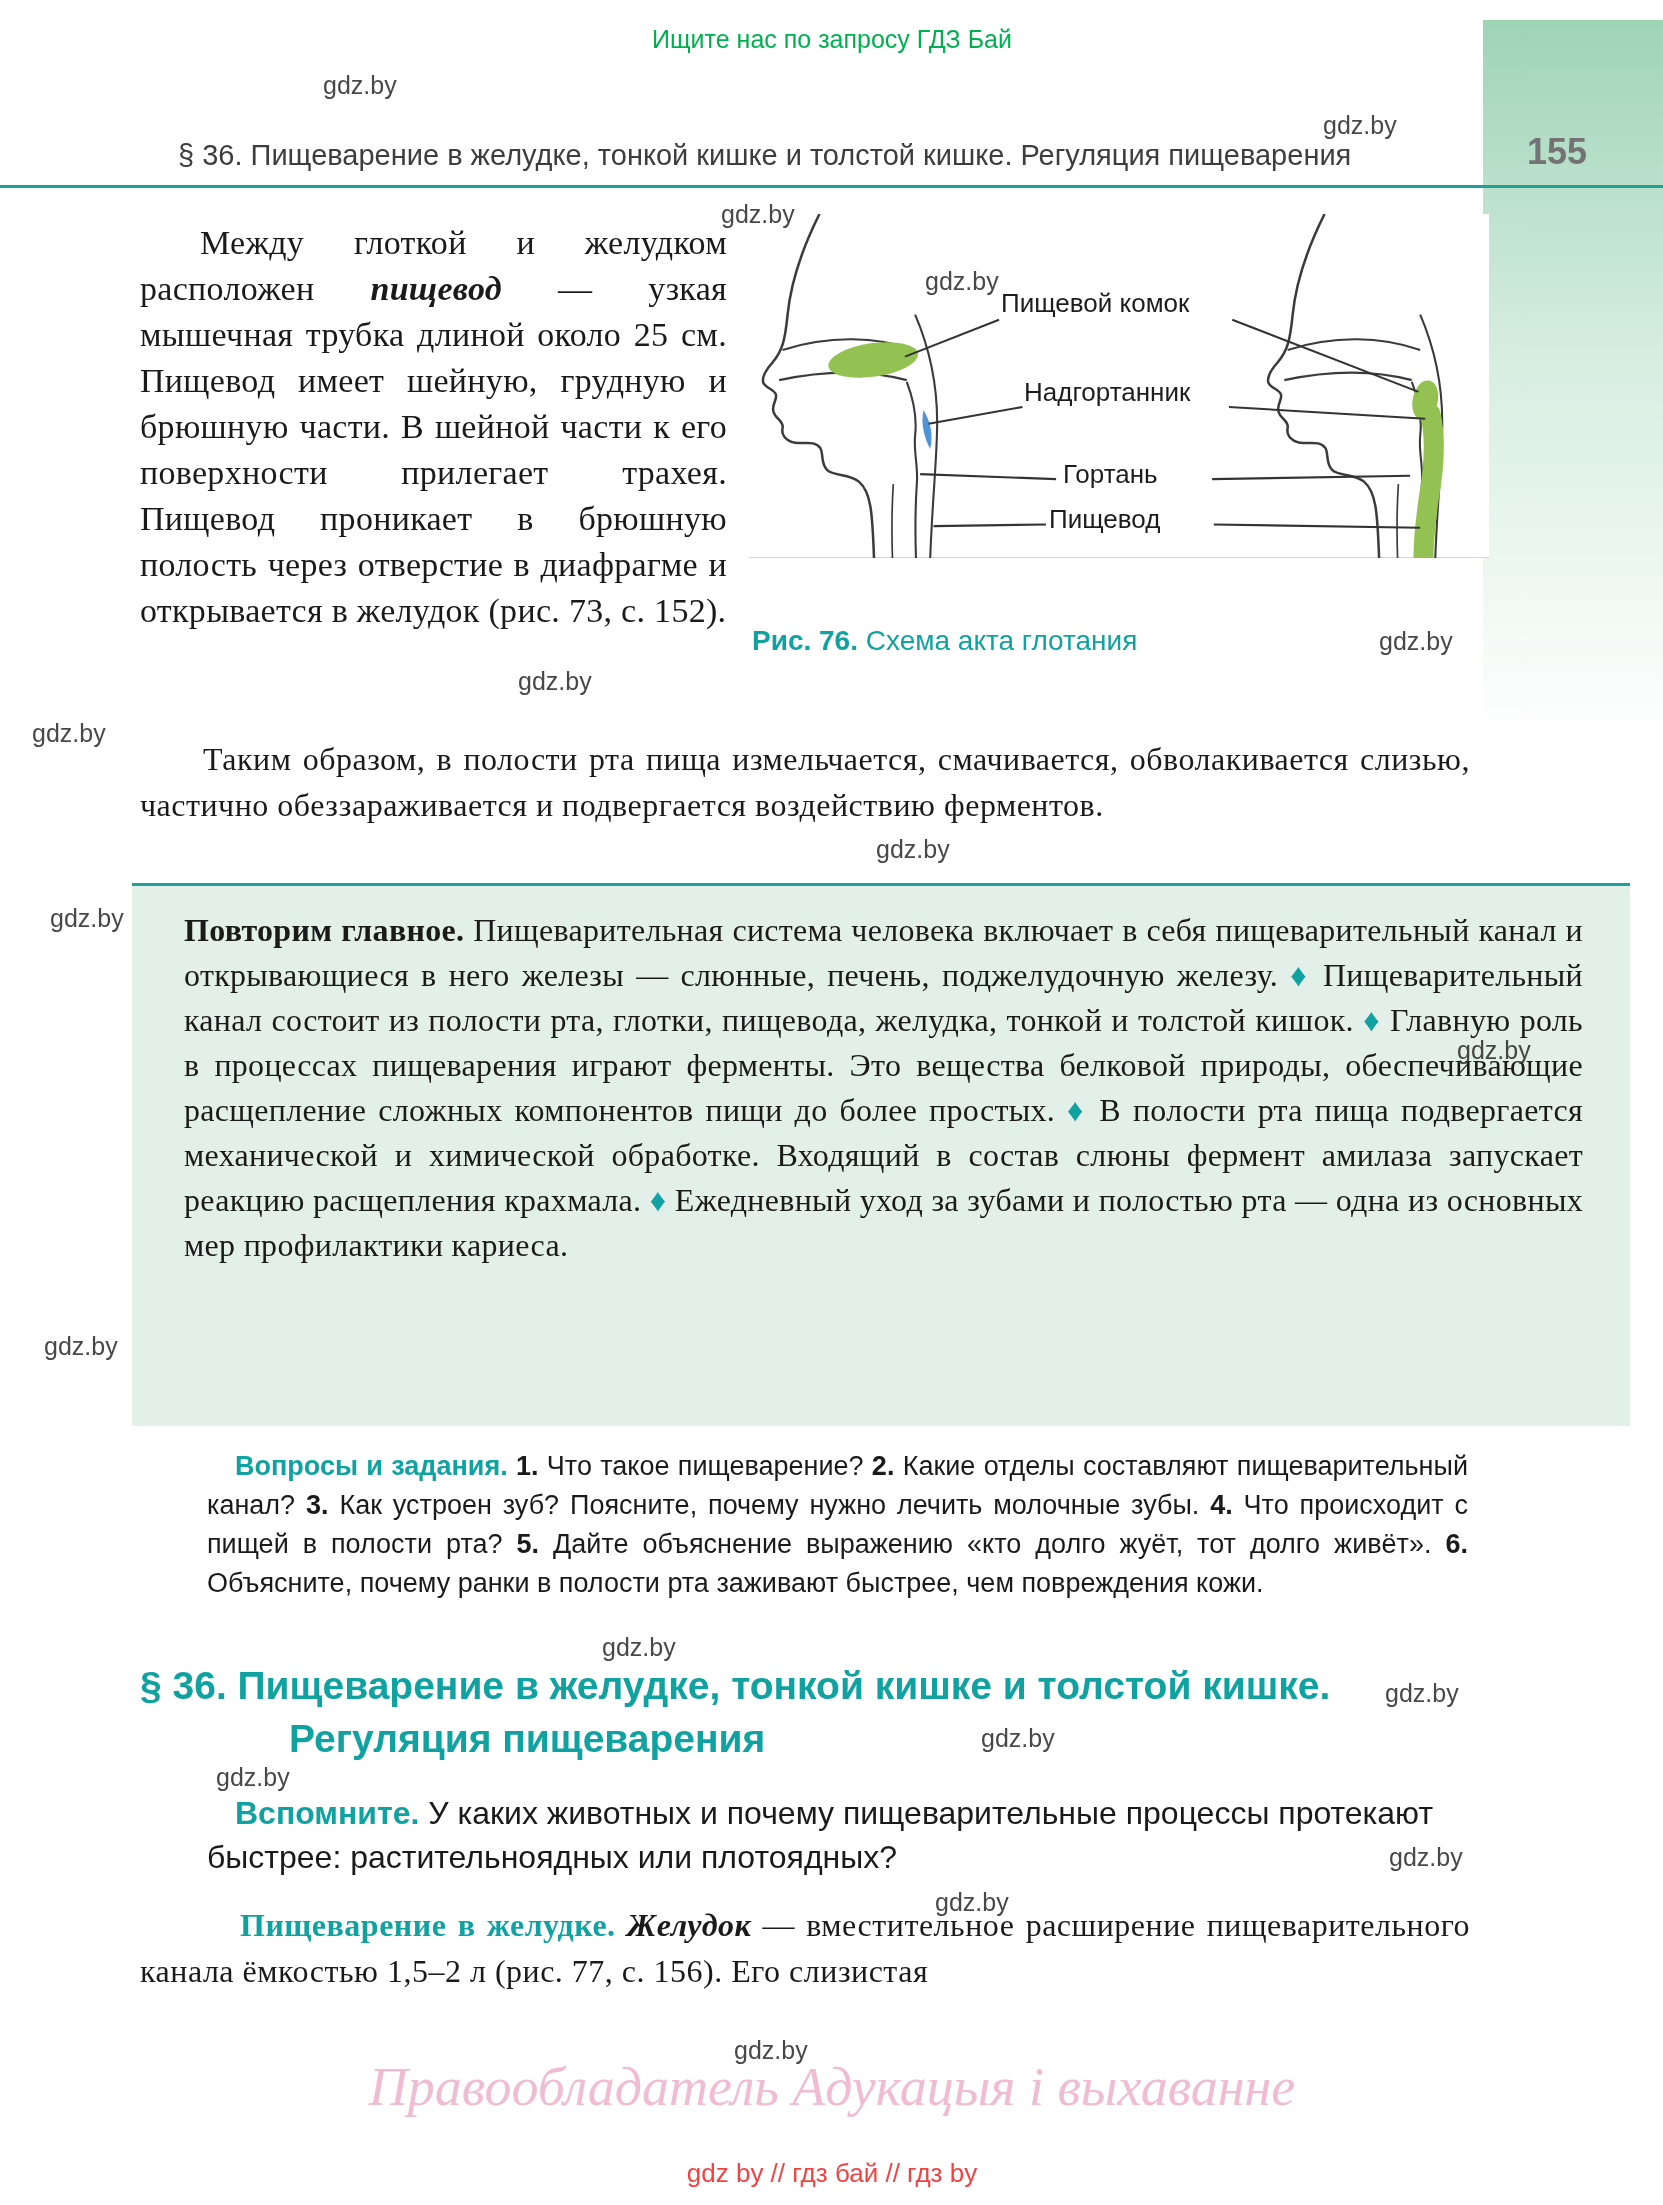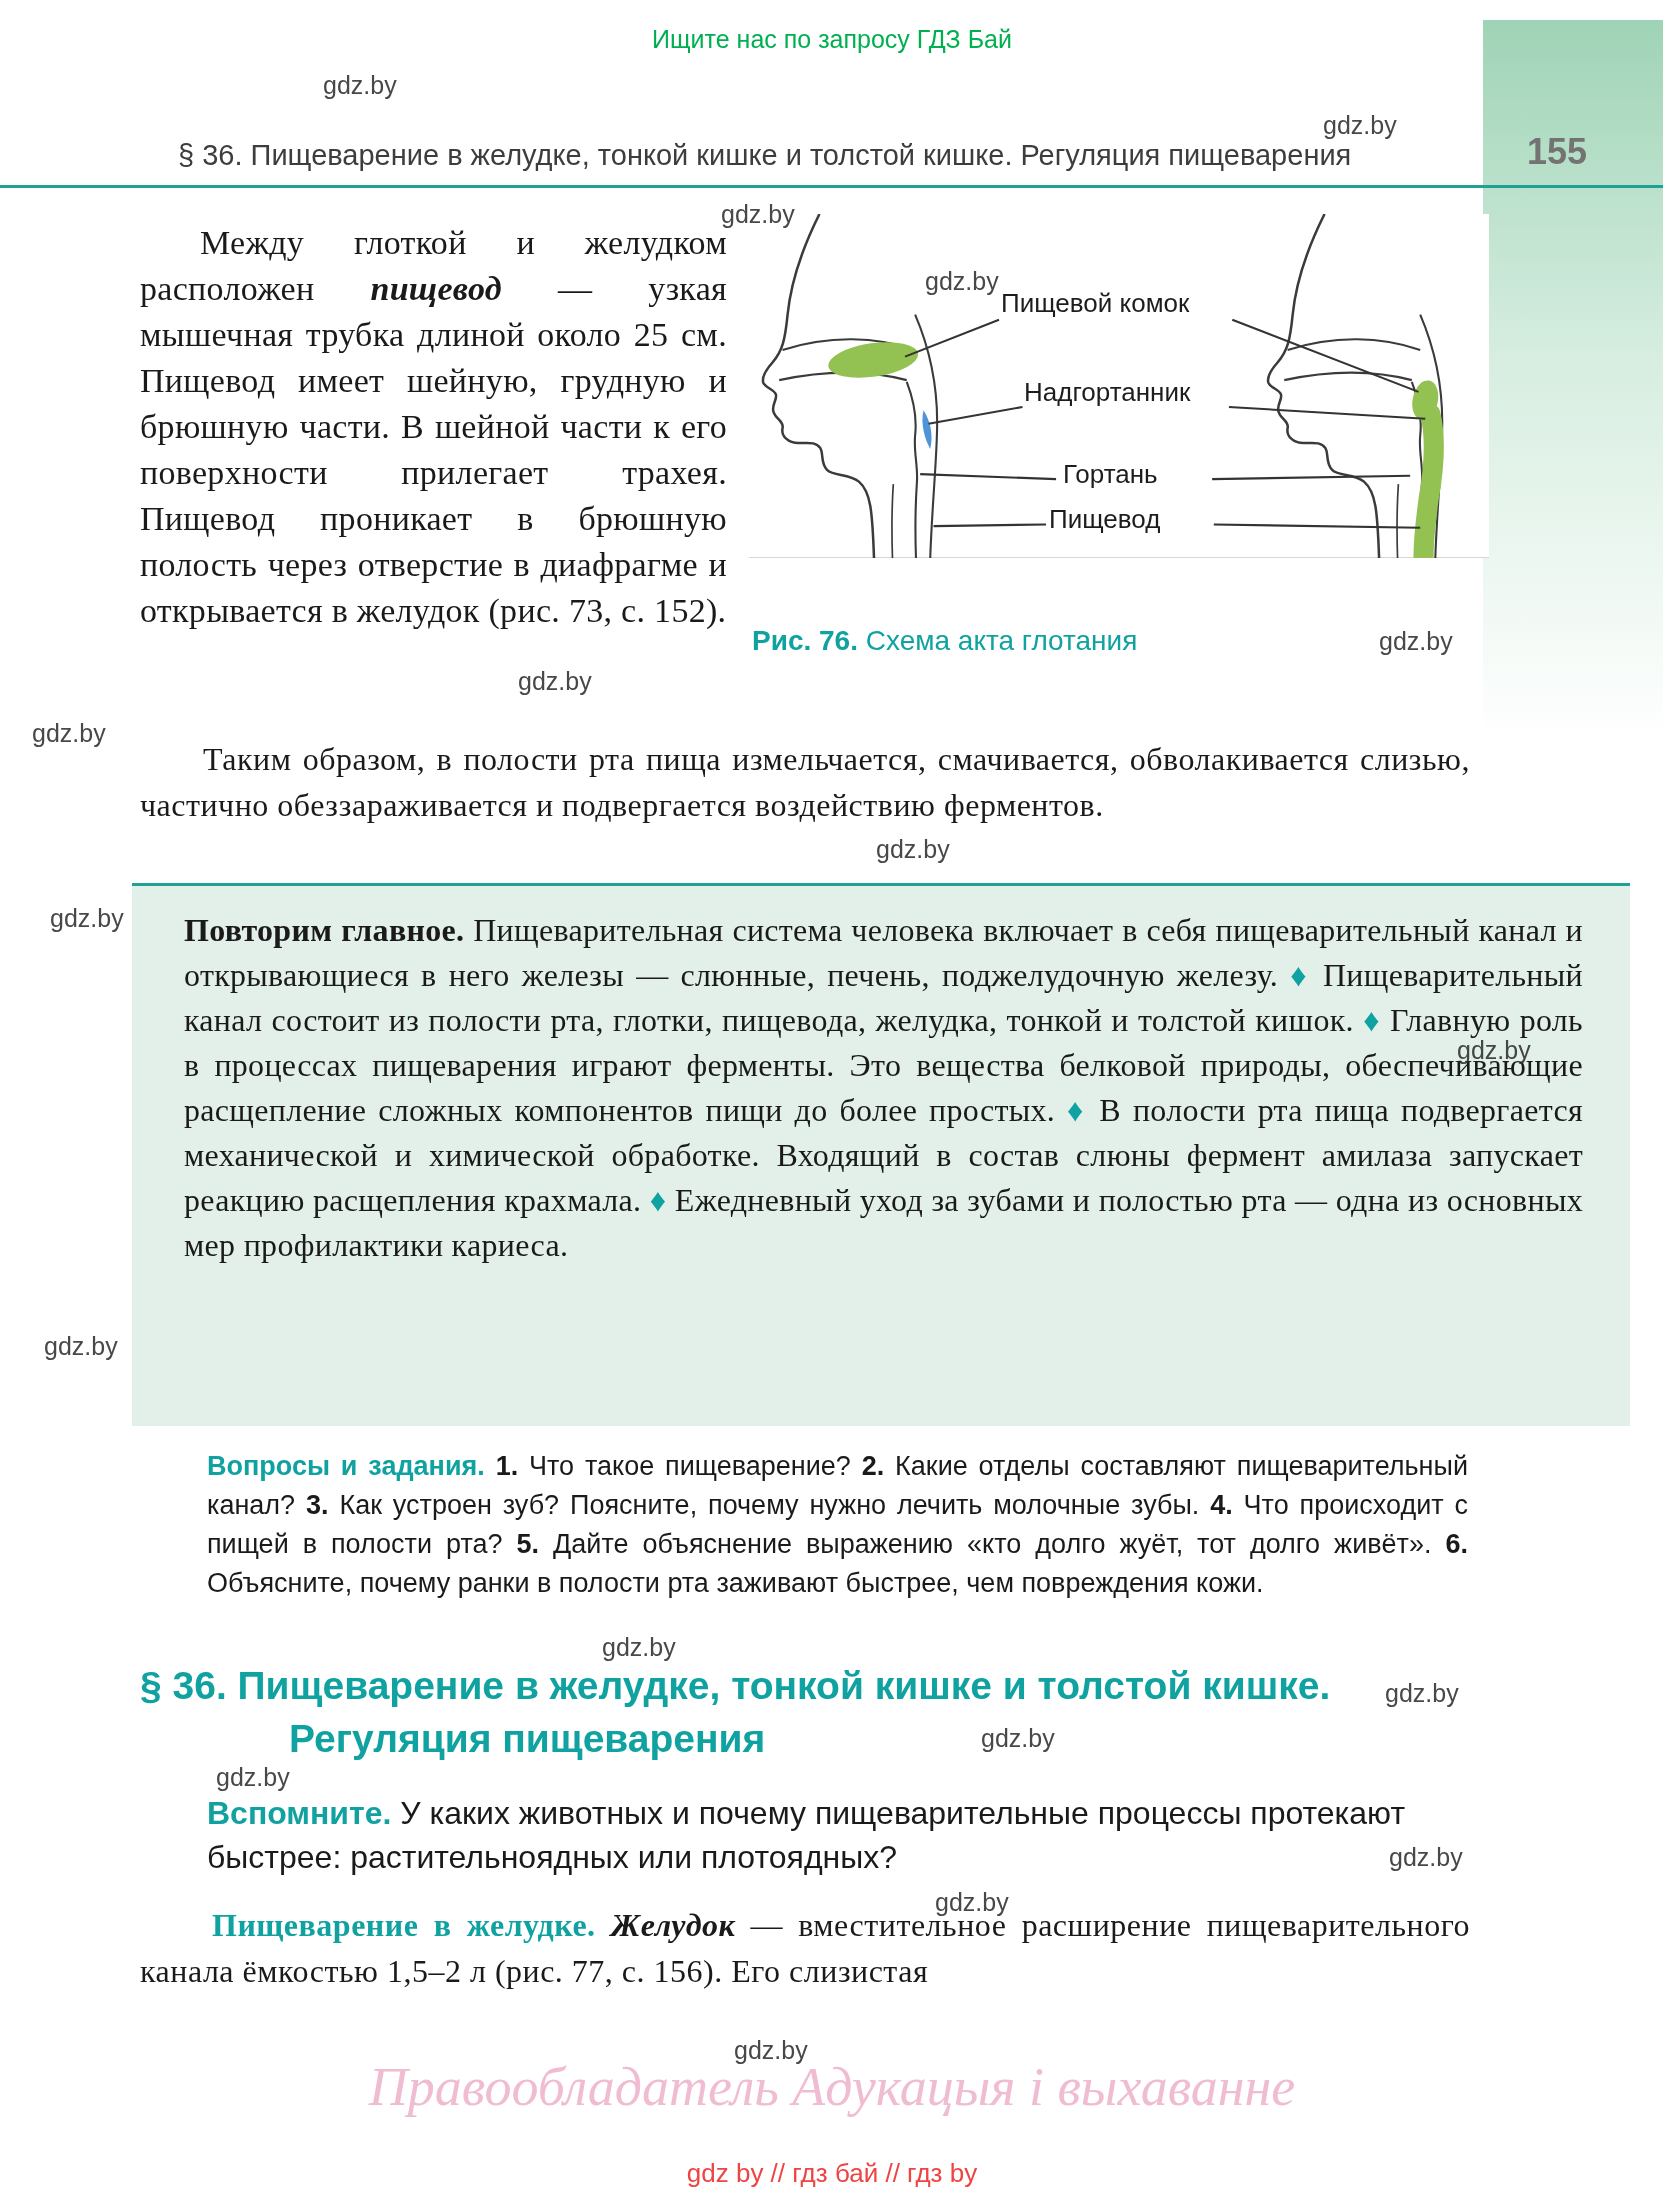--- a/index.html
+++ b/index.html
@@ -81,21 +81,21 @@
     position:absolute; top:2056px; left:0; width:100%; text-align:center;
     font-family:"Liberation Serif", serif; font-style:italic;
     font-size:54px; color:#f0bcd2;
   }
   .bottom-links {
     position:absolute; top:2158px; left:0; width:100%; text-align:center;
     font-family:"Liberation Sans", sans-serif; font-size:26px; color:#ef4444;
   }
   .b { font-weight:bold; }
   .bi { font-weight:bold; font-style:italic; }
-  .teal { color:#0fa2a0; }
+  .teal { color:#0fa2a0;margin-left:28px; }
   .diamond { color:#0fa2a0; }
 </style>
 </head>
 <body>
 
 <div class="page">
 
   <div class="green-strip"></div>
 
   <div class="top-banner">Ищите нас по запросу ГДЗ Бай</div>

